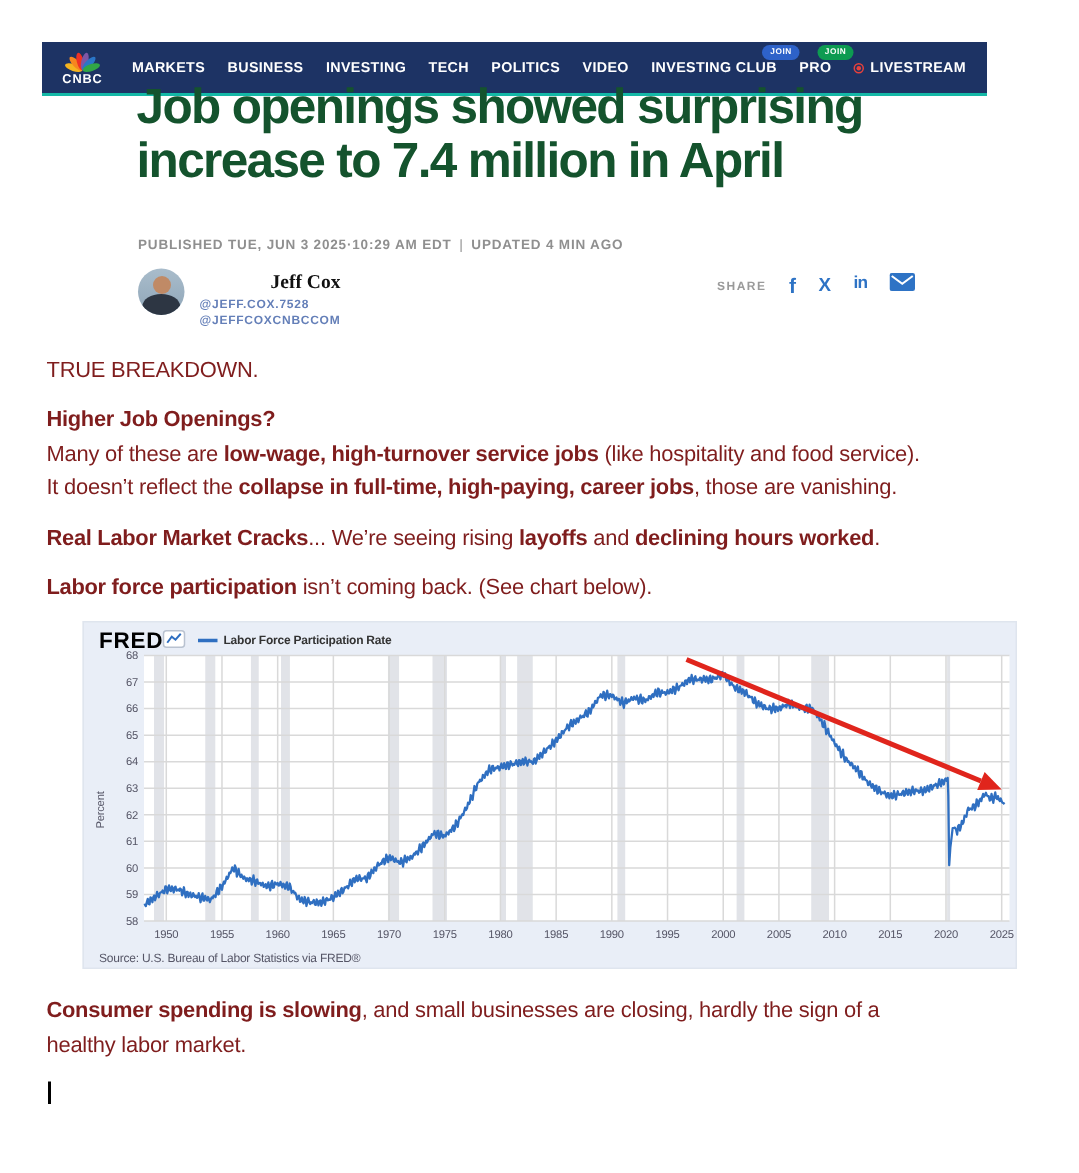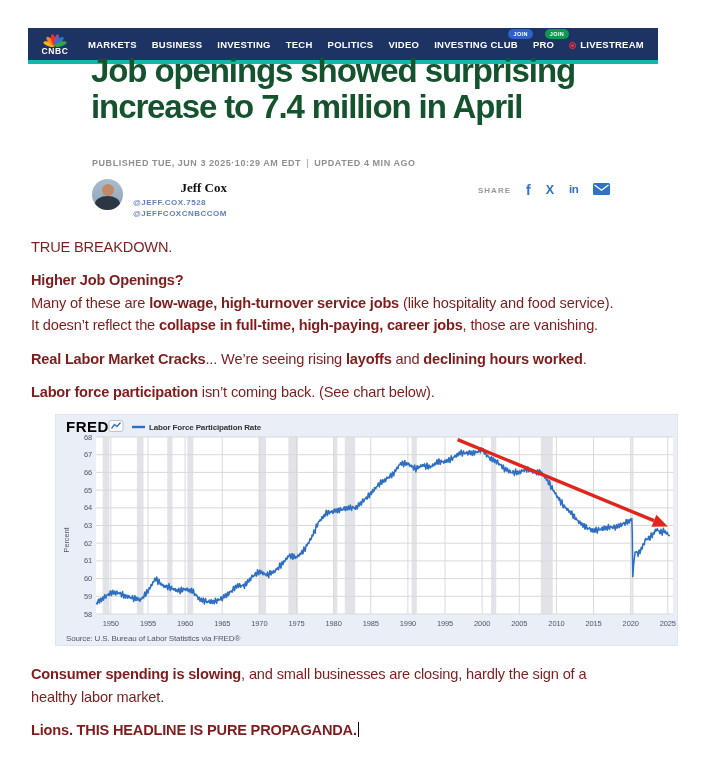--- a/index.html
+++ b/index.html
@@ -6,21 +6,21 @@
   html,body { background:#ffffff; }
   .page {
     position:relative; width:719px; height:782px; background:#fff;
     font-family:"Liberation Sans", sans-serif; overflow:hidden;
   }
 
   
   .navbar {
     position:absolute; left:28px; top:28px; width:630px; height:36px;
     background:#1d3364; display:flex; align-items:center;
-    padding:0 14px 0 10px; border-bottom:4px solid #14b8a6;
+    padding:0 14px 0 10px; border-bottom:2px solid #14b8a6;
   }
   .logo { display:flex; flex-direction:column; align-items:center; cursor:pointer; width:34px; }
   .logo-text { color:#fff; font-size:8.5px; font-weight:bold; letter-spacing:.6px; margin-top:-1px; }
   .nav-items { display:flex; flex:1; justify-content:space-between; align-items:center; margin-left:16px; }
   .nav-item { position:relative; color:#fff; font-size:9.5px; font-weight:bold; letter-spacing:.25px; cursor:pointer; white-space:nowrap; }
   .join-badge {
     position:absolute; top:-10px; right:-15px; color:#fff; font-size:5.5px; font-weight:bold;
     padding:2px 5px; border-radius:7px; letter-spacing:.4px;
   }
   .live-dot { display:inline-block; width:7px; height:7px; border:1.5px solid #e8413c; border-radius:50%; margin-right:4px; position:relative; vertical-align:-1px; }
@@ -225,17 +225,17 @@
           <polyline points="55.5,13.5 58.5,9.5 61,11.5 64.5,7.5" fill="none" stroke="#2f6fc1" stroke-width="1.3"></polyline>
           <line x1="76" y1="12" x2="89" y2="12" stroke="#2f6fc1" stroke-width="2.4"></line>
           <text x="93" y="14.5" font-size="8" font-weight="bold" fill="#333" font-family="Liberation Sans, sans-serif">Labor Force Participation Rate</text>
           <text x="10" y="226" font-size="8" fill="#556" font-family="Liberation Sans, sans-serif">Source: U.S. Bureau of Labor Statistics via FRED®</text>
         </svg></div>
       <div class="block">
         <div class="line"><b>Consumer spending is slowing</b><span>, and small businesses are closing, hardly the sign of a</span></div>
         <div class="line"><span>healthy labor market.</span></div>
       </div>
       <div class="block">
-        <div class="line"><b>Lions. THIS HEADLINE IS PURE PROPAGANDA.</b><span class="caret"></span></div>
+        <div class="line"><span class="caret"></span></div>
       </div>
     </section>
 
 </div>
 
 </body></html>

